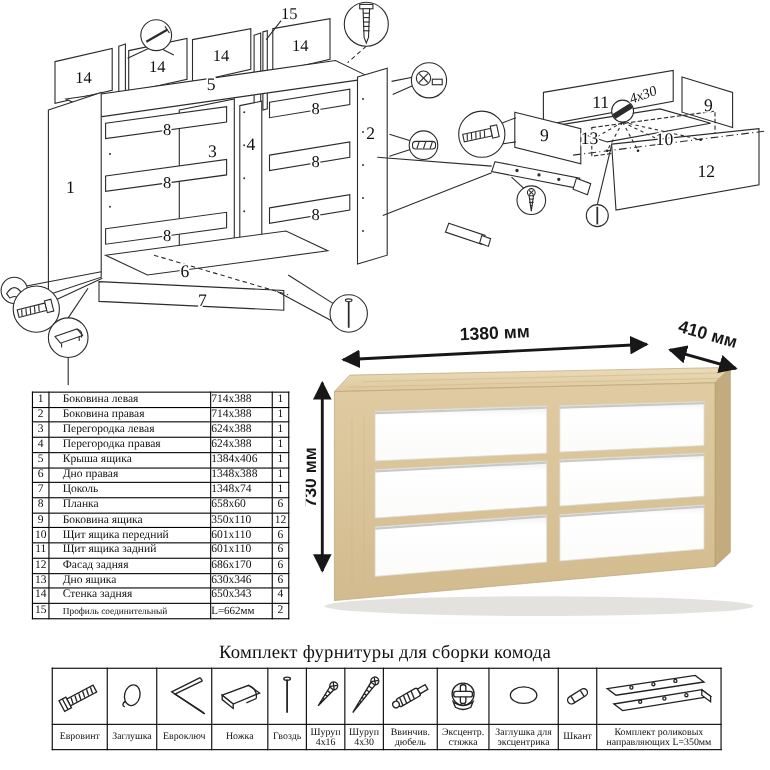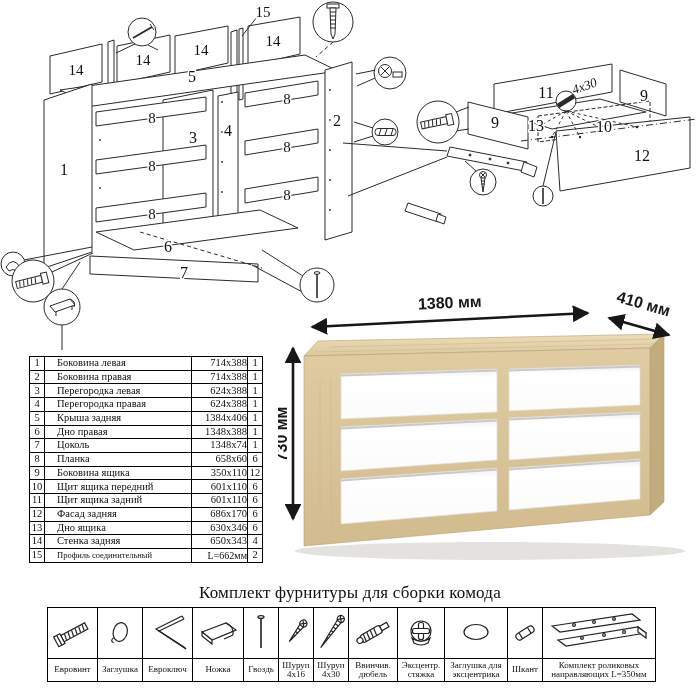--- a/index.html
+++ b/index.html
@@ -10,21 +10,21 @@
   .dlabel-big{font-size:16px;paint-order:stroke;stroke:#fff;stroke-width:3px;}
   .note4x30{font-size:13px;font-style:italic;paint-order:stroke;stroke:#fff;stroke-width:2px;}
   .dim{font-family:"Liberation Sans",sans-serif;font-weight:bold;font-size:16px;fill:#171717;}
 
   
   .parts{position:absolute;left:29px;top:356px;border-collapse:collapse;table-layout:fixed;
          width:213px;height:207px;font-size:10.5px;line-height:1;}
   .parts td{border:1px solid #000;padding:0 12px;white-space:nowrap;overflow:hidden;}
   .parts .c1{width:14px;text-align:center;padding:0;}
   .parts .c2{width:122px;text-align:left;}
-  .parts .c3{width:55px;text-align:right;padding:0;}
+  .parts .c3{width:55px;text-align:left;padding:0;}
   .parts .c4{width:14px;text-align:center;padding:0;}
   .parts tr:last-child .c2{font-size:8.5px;}
   .parts tr:last-child .c3{font-size:10px;}
 
   
   .hw-wrap{position:absolute;left:0;top:583px;width:700px;}
   .hw-title{text-align:center;font-size:17px;letter-spacing:.2px;height:22px;}
   .hw{border-collapse:collapse;table-layout:fixed;margin-left:47px;margin-top:2px;}
   .hw td{border:1px solid #000;text-align:center;vertical-align:middle;padding:0;overflow:hidden;}
   .hw .ico{height:50px;}
@@ -315,21 +315,21 @@
           <td class="c4">1</td>
         </tr>
       <tr>
           <td class="c1">4</td>
           <td class="c2">Перегородка правая</td>
           <td class="c3">624x388</td>
           <td class="c4">1</td>
         </tr>
       <tr>
           <td class="c1">5</td>
-          <td class="c2">Крыша задняя</td>
+          <td class="c2">Крыша ящика</td>
           <td class="c3">1384x406</td>
           <td class="c4">1</td>
         </tr>
       <tr>
           <td class="c1">6</td>
           <td class="c2">Дно правая</td>
           <td class="c3">1348x388</td>
           <td class="c4">1</td>
         </tr>
       <tr>

